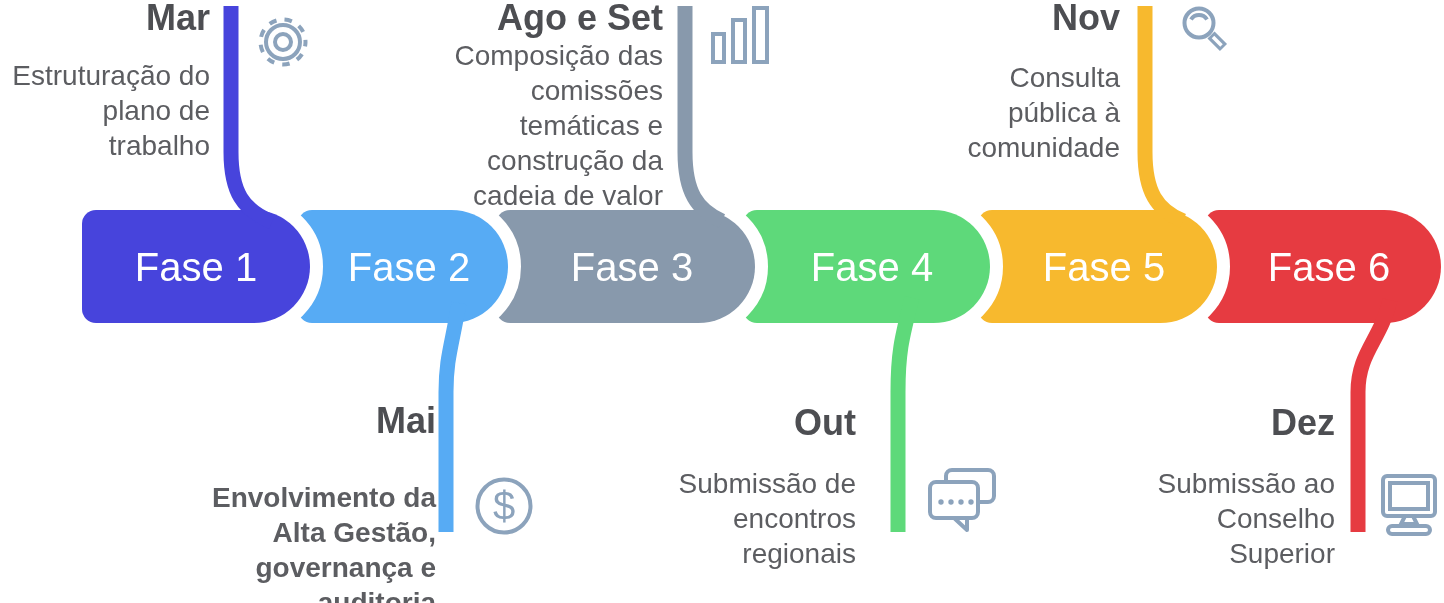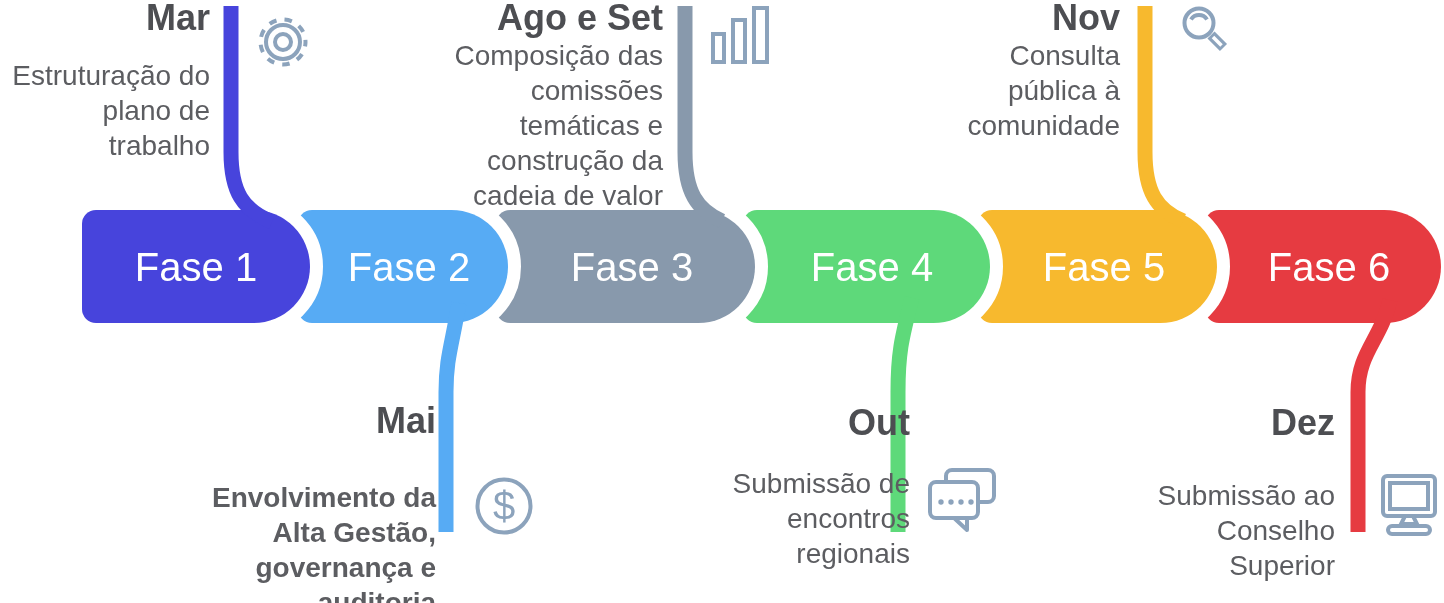--- a/index.html
+++ b/index.html
@@ -106,43 +106,43 @@
     <div class="month">Ago e Set</div>
     <div class="desc" style="">Composição das
 comissões
 temáticas e
 construção da
 cadeia de valor</div>
   </div>
 
   <div class="note" style="left:800px; top:-3px;">
     <div class="month">Nov</div>
-    <div class="desc" style="">Consulta
+    <div class="desc" style="margin-top:22px;">Consulta
 pública à
 comunidade</div>
   </div>
 
   <div class="note" style="left:116px; top:400px;">
     <div class="month">Mai</div>
     <div class="desc" style="margin-top:39px;font-weight:bold;">Envolvimento da
 Alta Gestão,
 governança e
 auditoria</div>
   </div>
 
-  <div class="note" style="left:590px; top:402px;">
+  <div class="note" style="left:536px; top:402px;">
     <div class="month">Out</div>
     <div class="desc" style="margin-top:23px;">Submissão de
 encontros
 regionais</div>
   </div>
 
   <div class="note" style="left:1015px; top:402px;">
     <div class="month">Dez</div>
-    <div class="desc" style="margin-top:35px;">Submissão ao
+    <div class="desc" style="margin-top:23px;">Submissão ao
 Conselho
 Superior</div>
   </div>
 
   <svg class="icon" style="left:251px; top:10px;" width="64" height="64" viewBox="0 0 64 64">
     <circle class="st" cx="32" cy="32" r="22.5" stroke-width="9" stroke-dasharray="7.5 8.2" stroke-dashoffset="3"></circle>
     <circle class="st-fill-white" cx="32" cy="32" r="17"></circle>
     <circle class="st-fill-white" cx="32" cy="32" r="8"></circle>
   </svg>
 

